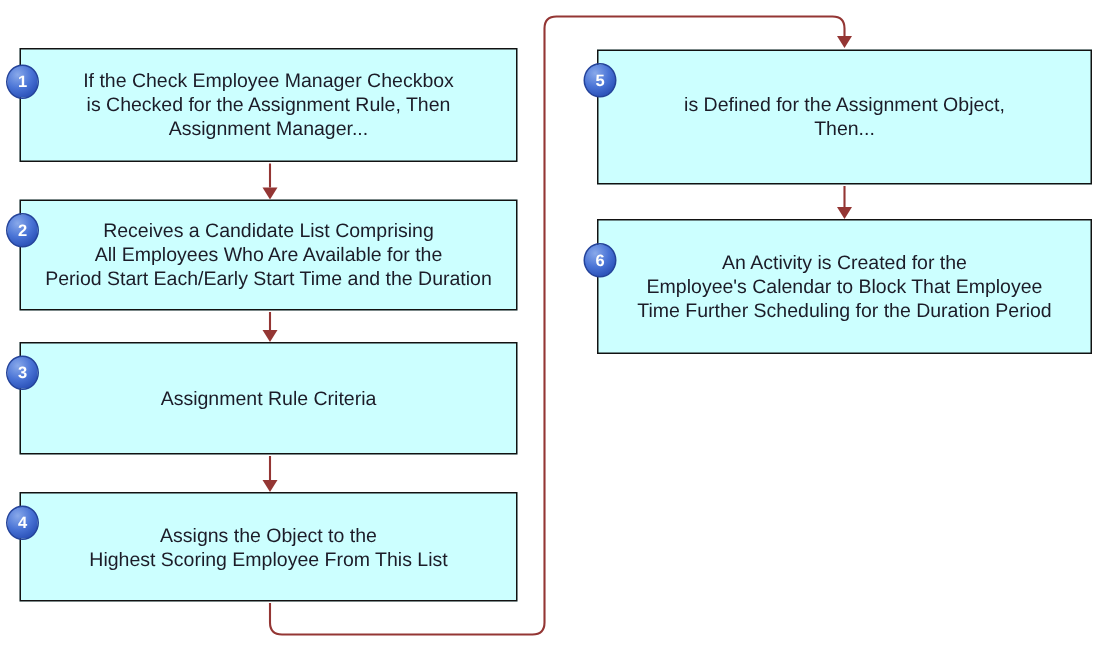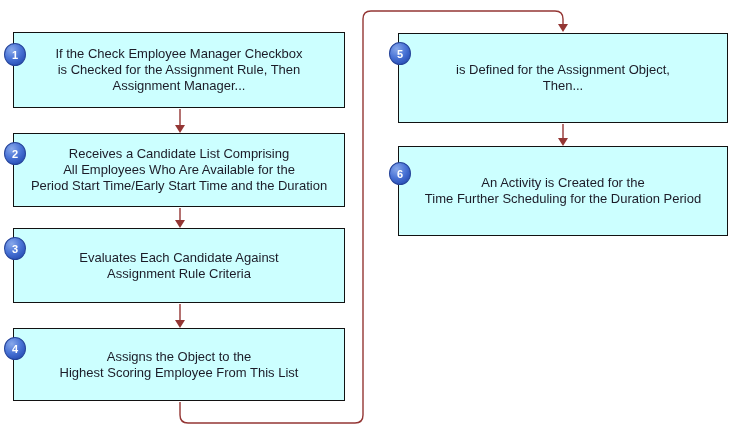--- a/index.html
+++ b/index.html
@@ -99,28 +99,27 @@
       <span>is Checked for the Assignment Rule, Then</span>
       <span>Assignment Manager...</span>
     </div>
   </div>
 
   <div class="flow-box" id="box-2">
     <span class="badge">2</span>
     <div class="box-text">
       <span>Receives a Candidate List Comprising</span>
       <span>All Employees Who Are Available for the</span>
-      <span>Period Start Time/Early Start Time and the Duration</span>
+      <span>Period Start Each/Early Start Time and the Duration</span>
     </div>
   </div>
 
   <div class="flow-box" id="box-3">
     <span class="badge">3</span>
     <div class="box-text">
-      <span>Evaluates Each Candidate Against</span>
       <span>Assignment Rule Criteria</span>
     </div>
   </div>
 
   <div class="flow-box" id="box-4">
     <span class="badge">4</span>
     <div class="box-text">
       <span>Assigns the Object to the</span>
       <span>Highest Scoring Employee From This List</span>
     </div>
@@ -131,17 +130,18 @@
     <div class="box-text">
       <span>is Defined for the Assignment Object,</span>
       <span>Then...</span>
     </div>
   </div>
 
   <div class="flow-box" id="box-6">
     <span class="badge">6</span>
     <div class="box-text">
       <span>An Activity is Created for the</span>
+      <span>Employee's Calendar to Block That Employee</span>
       <span>Time Further Scheduling for the Duration Period</span>
     </div>
   </div>
 
 </div>
 
 </body></html>

